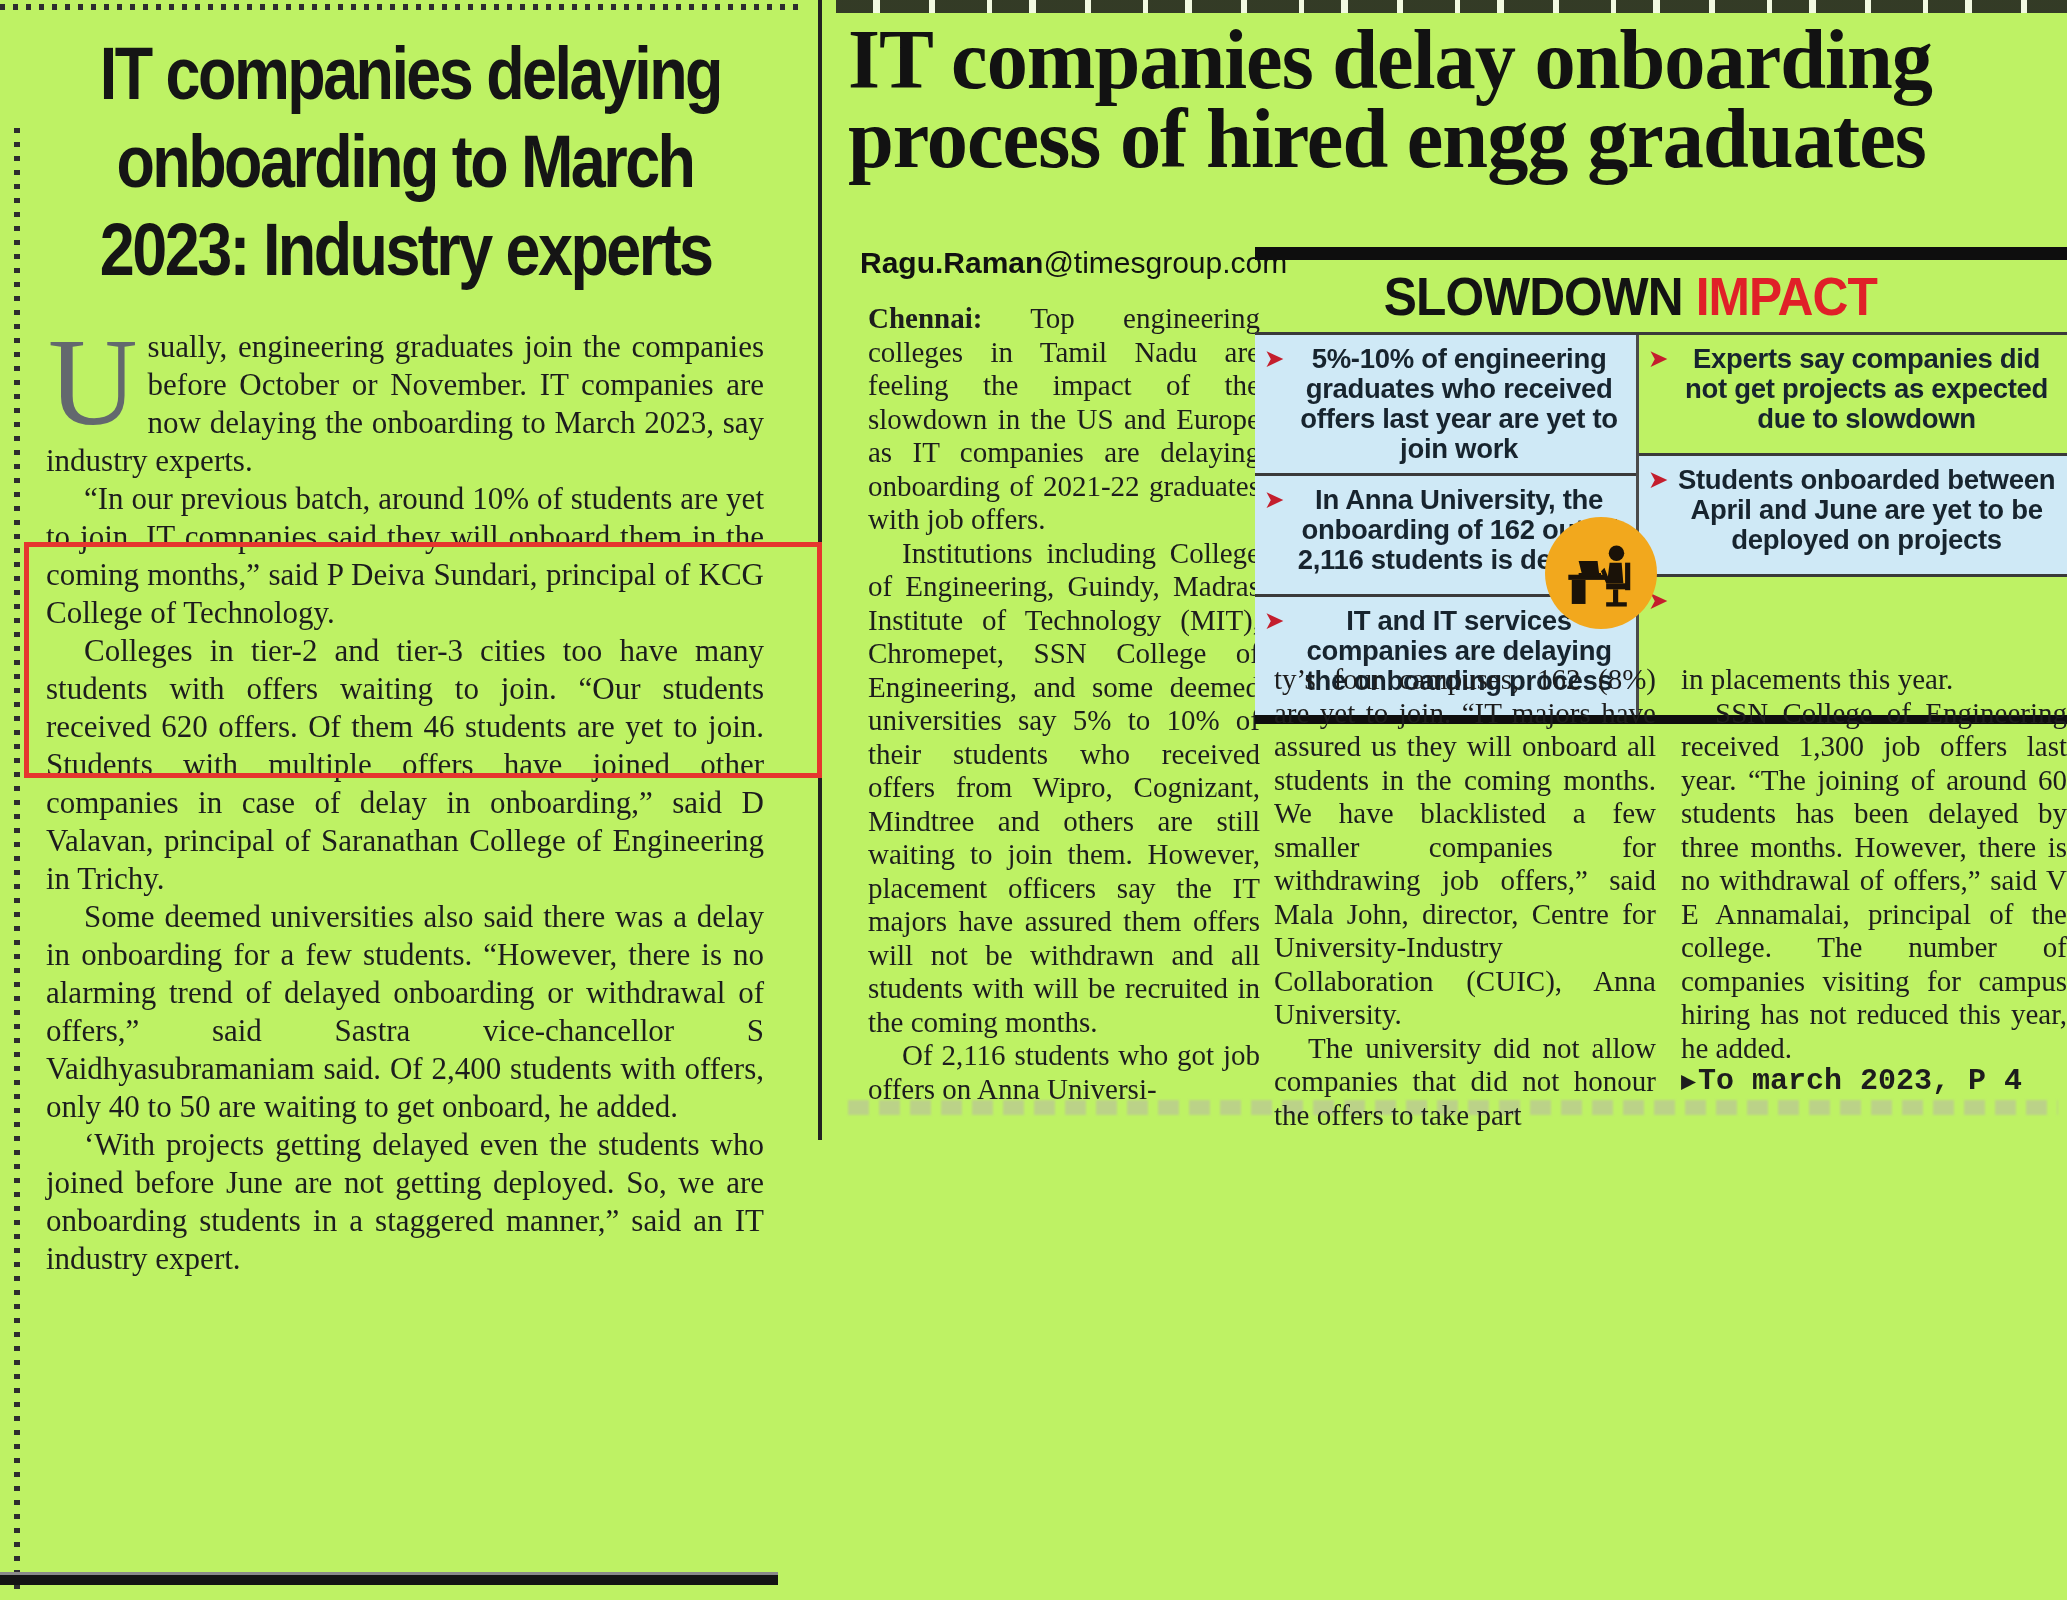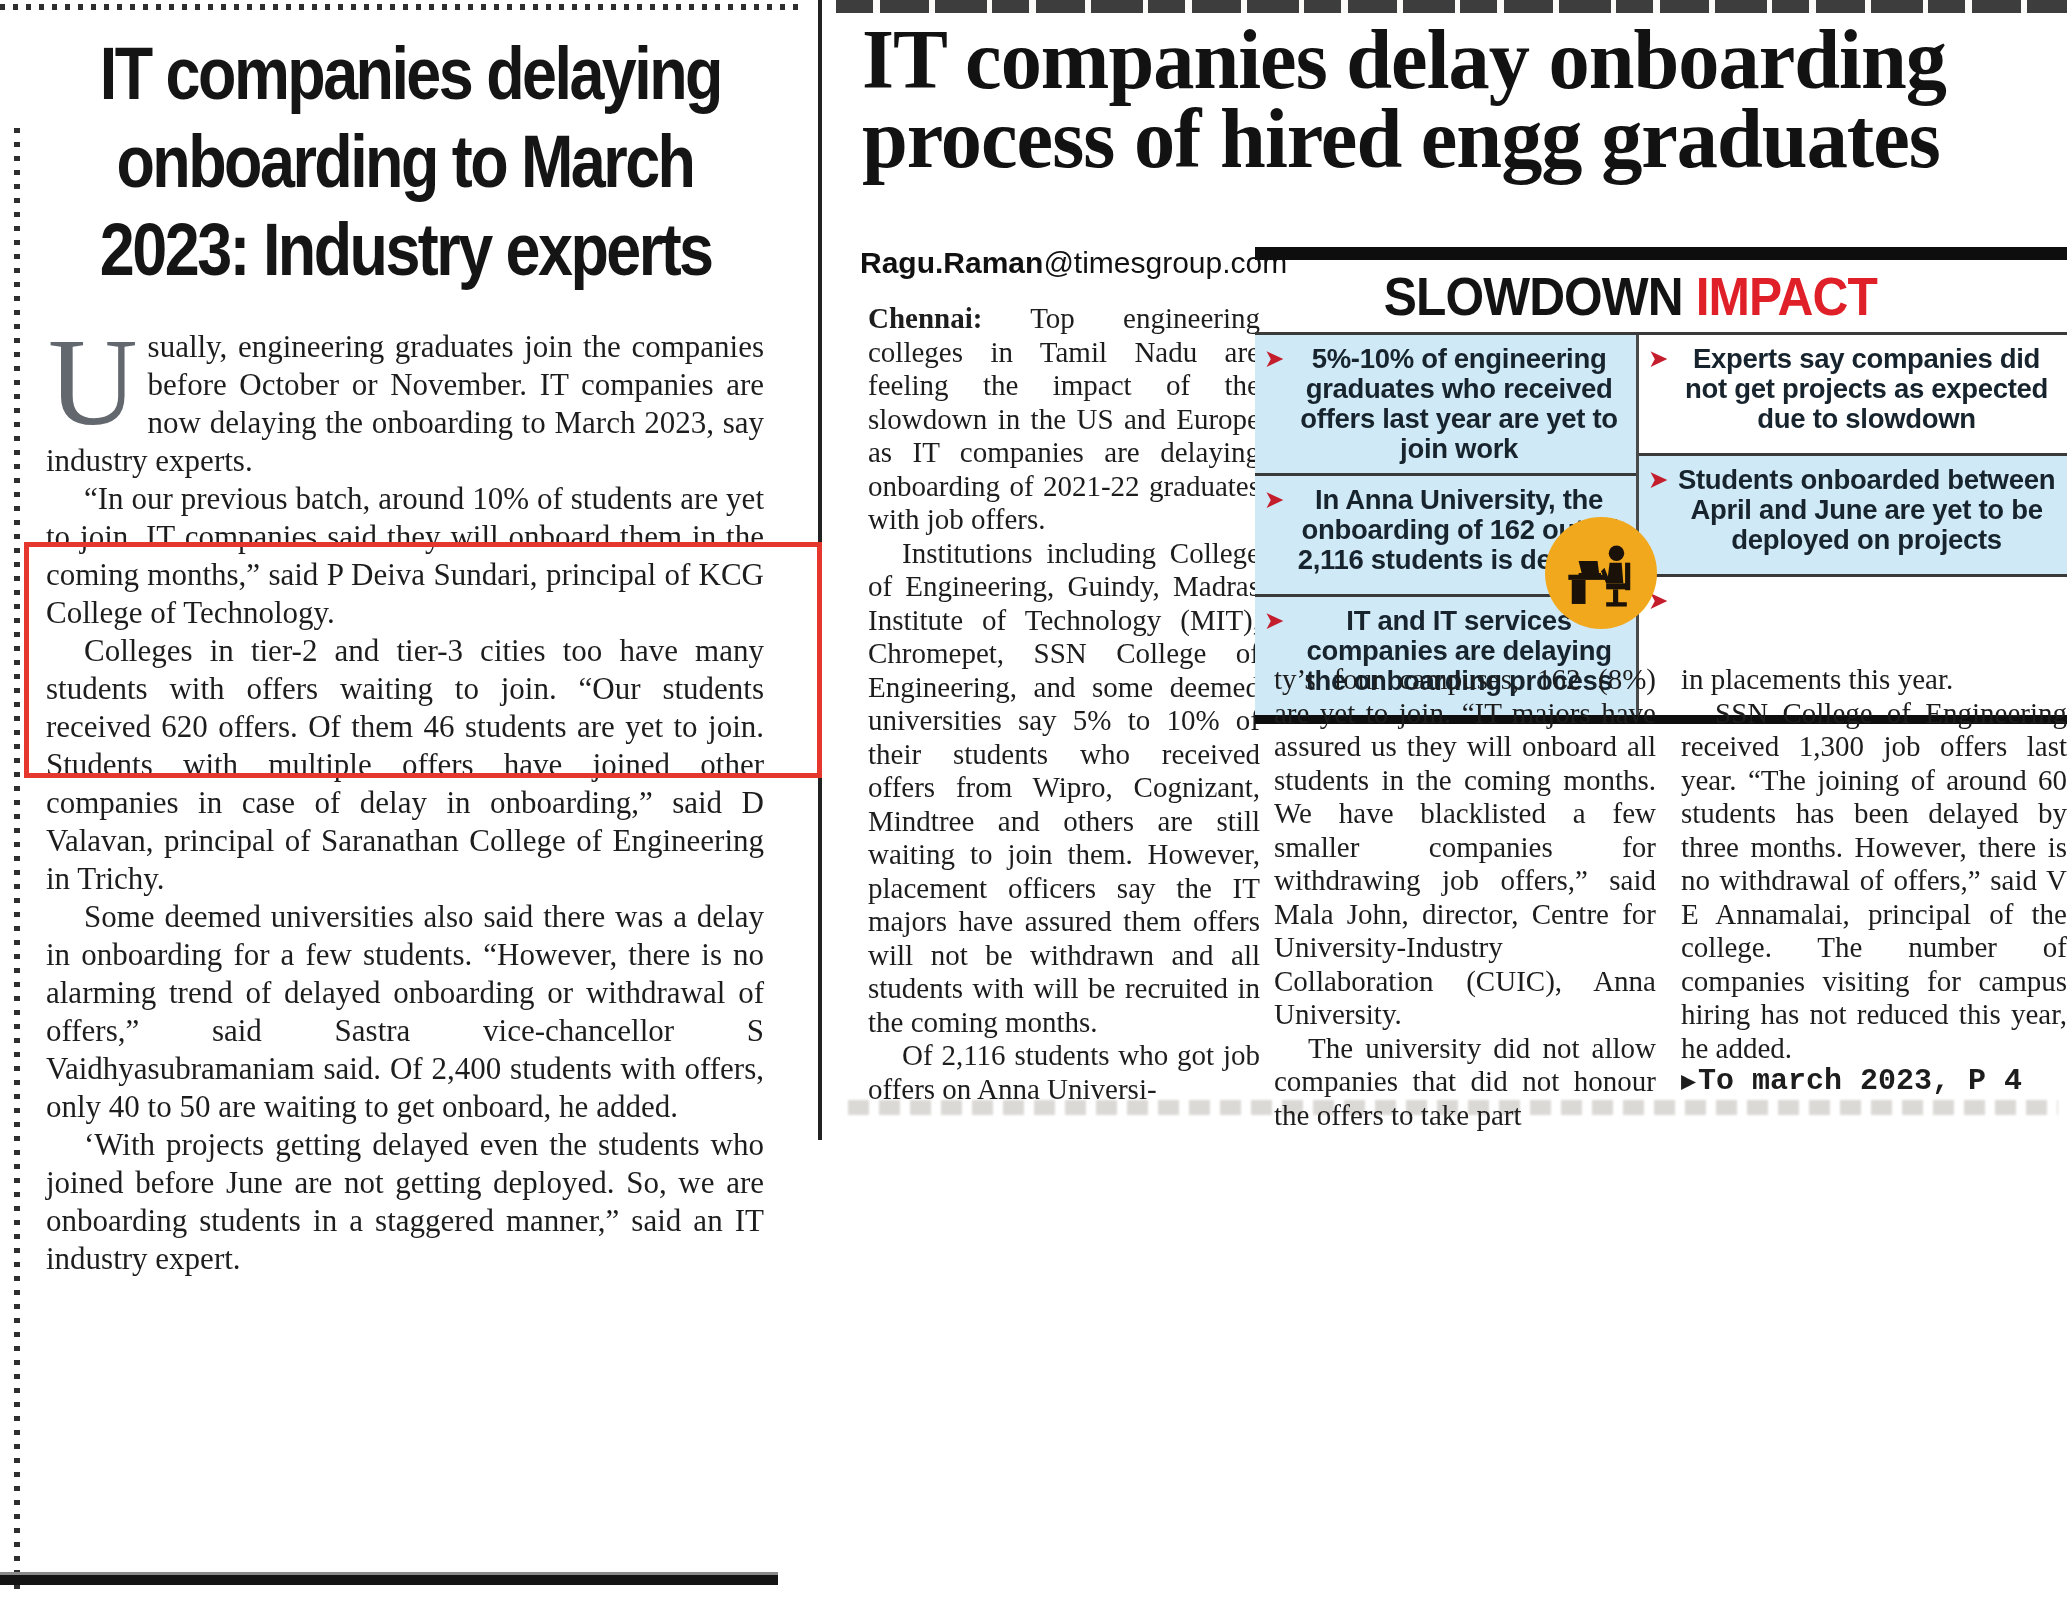--- a/index.html
+++ b/index.html
@@ -1,16 +1,16 @@
 <!DOCTYPE html>
 <html><head>
 <meta charset="utf-8">
 <style>
   html,body{margin:0;padding:0;background:#e9e7e3;}
-  .page{position:relative;width:2067px;height:1600px;background:#ffffff;overflow:hidden;
+  .page{position:relative;width:2067px;height:1600px;background:#bef264;overflow:hidden;
         font-family:"Liberation Serif",serif;color:#1d1d1d;}
   
   .dotted-top{position:absolute;left:0;top:4px;width:806px;height:6px;
     background:repeating-linear-gradient(90deg,#2e2e2e 0 5px,transparent 5px 13px);}
   .dotted-left{position:absolute;left:14px;top:128px;width:6px;height:1462px;
     background:repeating-linear-gradient(180deg,#2e2e2e 0 5px,transparent 5px 14px);}
   .divider-v{position:absolute;left:818px;top:0;width:4px;height:1140px;background:#222;}
   .top-strip{position:absolute;left:836px;top:0;width:1231px;height:13px;opacity:.85;
     background:repeating-linear-gradient(90deg,#1b1b1b 0 37px,#fbfaf7 37px 44px,#1b1b1b 44px 93px,#fbfaf7 93px 99px,#1b1b1b 99px 151px,#fbfaf7 151px 156px);}
   .left-rule{position:absolute;left:0;top:1572px;width:778px;height:10px;background:#141414;border-top:3px solid #8a8a8a;}
@@ -22,21 +22,21 @@
   .l-headline .hl{font-size:74px;line-height:88px;height:88px;letter-spacing:-3px;transform:scaleX(.85);transform-origin:center;white-space:nowrap;}
   .l-kicker{margin:26px 0 0 6px;font-family:"Liberation Sans",sans-serif;font-weight:bold;font-size:27px;color:#111;}
   .l-kicker .arrow{font-size:23px;margin-right:8px;}
   .l-body{margin-top:34px;font-size:31px;line-height:38px;text-align:justify;}
   .l-body p{margin:0;}
   .l-body p + p{text-indent:38px;}
   .dropcap{float:left;font-size:124px;line-height:98px;color:#63686e;margin:6px 10px 0 2px;font-family:"Liberation Serif",serif;}
   .highlight-box{position:absolute;left:24px;top:542px;width:788px;height:226px;border:5px solid #e5372e;z-index:5;}
   
   .right-article{position:absolute;left:836px;top:0;width:1231px;height:1600px;}
-  .r-headline{position:absolute;left:26px;top:20px;color:#121212;font-weight:bold;}
+  .r-headline{position:absolute;left:12px;top:20px;color:#121212;font-weight:bold;}
   .r-headline .hl{font-size:84px;line-height:79px;height:79px;letter-spacing:-1px;transform:scaleX(.98);transform-origin:left;white-space:nowrap;}
   .r-byline{position:absolute;left:24px;top:246px;font-family:"Liberation Sans",sans-serif;font-size:30px;color:#111;}
   .r-byline .bold{font-weight:bold;}
   .r-col{position:absolute;font-size:29px;line-height:33.5px;text-align:justify;}
   .r-col p{margin:0;}
   .r-col p + p{text-indent:34px;}
   .r-col1{left:20px;top:302px;width:392px;margin-left:12px;}
   .r-col2{left:438px;top:663px;width:382px;}
   .r-col3{left:845px;top:663px;width:386px;}
   .dateline{font-weight:bold;}

